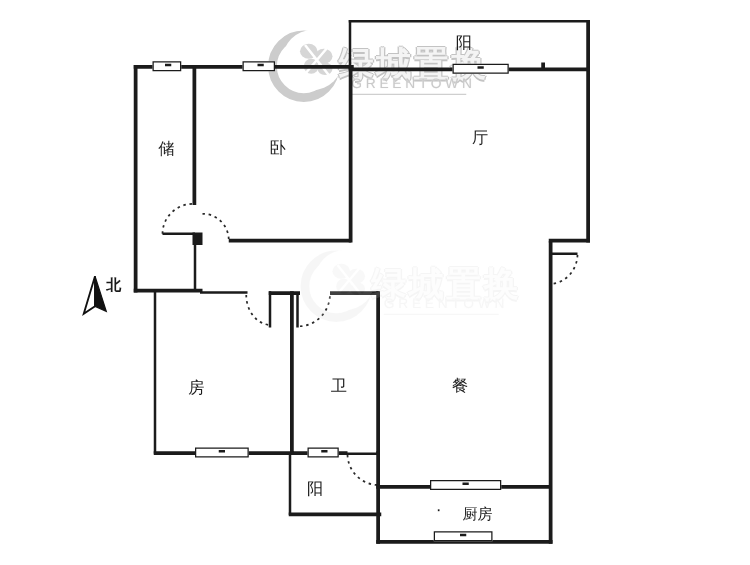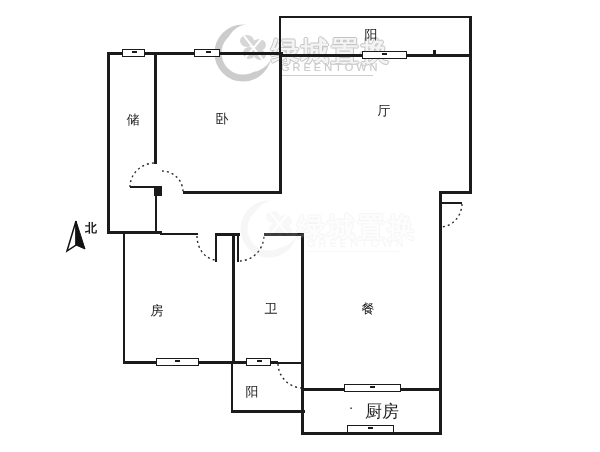--- a/index.html
+++ b/index.html
@@ -119,21 +119,21 @@
       <div class="mull"></div>
     </div>
     <div class="lbl" style="left: 371px; top: 34px; font-size: 13px;">阳</div>
     <div class="lbl" style="left: 133px; top: 119px; font-size: 13px;">储</div>
     <div class="lbl" style="left: 222px; top: 118px; font-size: 13px;">卧</div>
     <div class="lbl" style="left: 384px; top: 110px; font-size: 13px;">厅</div>
     <div class="lbl" style="left: 157px; top: 310px; font-size: 13px;">房</div>
     <div class="lbl" style="left: 271px; top: 308px; font-size: 13px;">卫</div>
     <div class="lbl" style="left: 368px; top: 308px; font-size: 13px;">餐</div>
     <div class="lbl" style="left: 252px; top: 391px; font-size: 13px;">阳</div>
-    <div class="lbl" style="left: 382px; top: 411px; font-size: 17px;">厨房</div>
+    <div class="lbl" style="left: 382px; top: 411px; font-size: 12px;">厨房</div>
     <div class="lbl" style="left: 351px; top: 407px; font-size: 14px;">·</div>
     <div class="lbl" style="left: 91px; top: 228px; font-size: 12px; font-weight: bold;">北</div>
     <div class="logo ghost" id="logo-ghost">
     <div class="ringwrap">
       <svg width="62" height="60" viewBox="0 0 62 60">
         <circle cx="29" cy="29" r="25" fill="none" stroke="#cccccc" stroke-width="7"></circle>
         <circle cx="36" cy="24" r="24" fill="#ffffff"></circle>
         <g fill="#d6d6d6">
           <ellipse cx="33" cy="17" rx="7" ry="6"></ellipse>
           <ellipse cx="45" cy="21" rx="7" ry="6"></ellipse>

